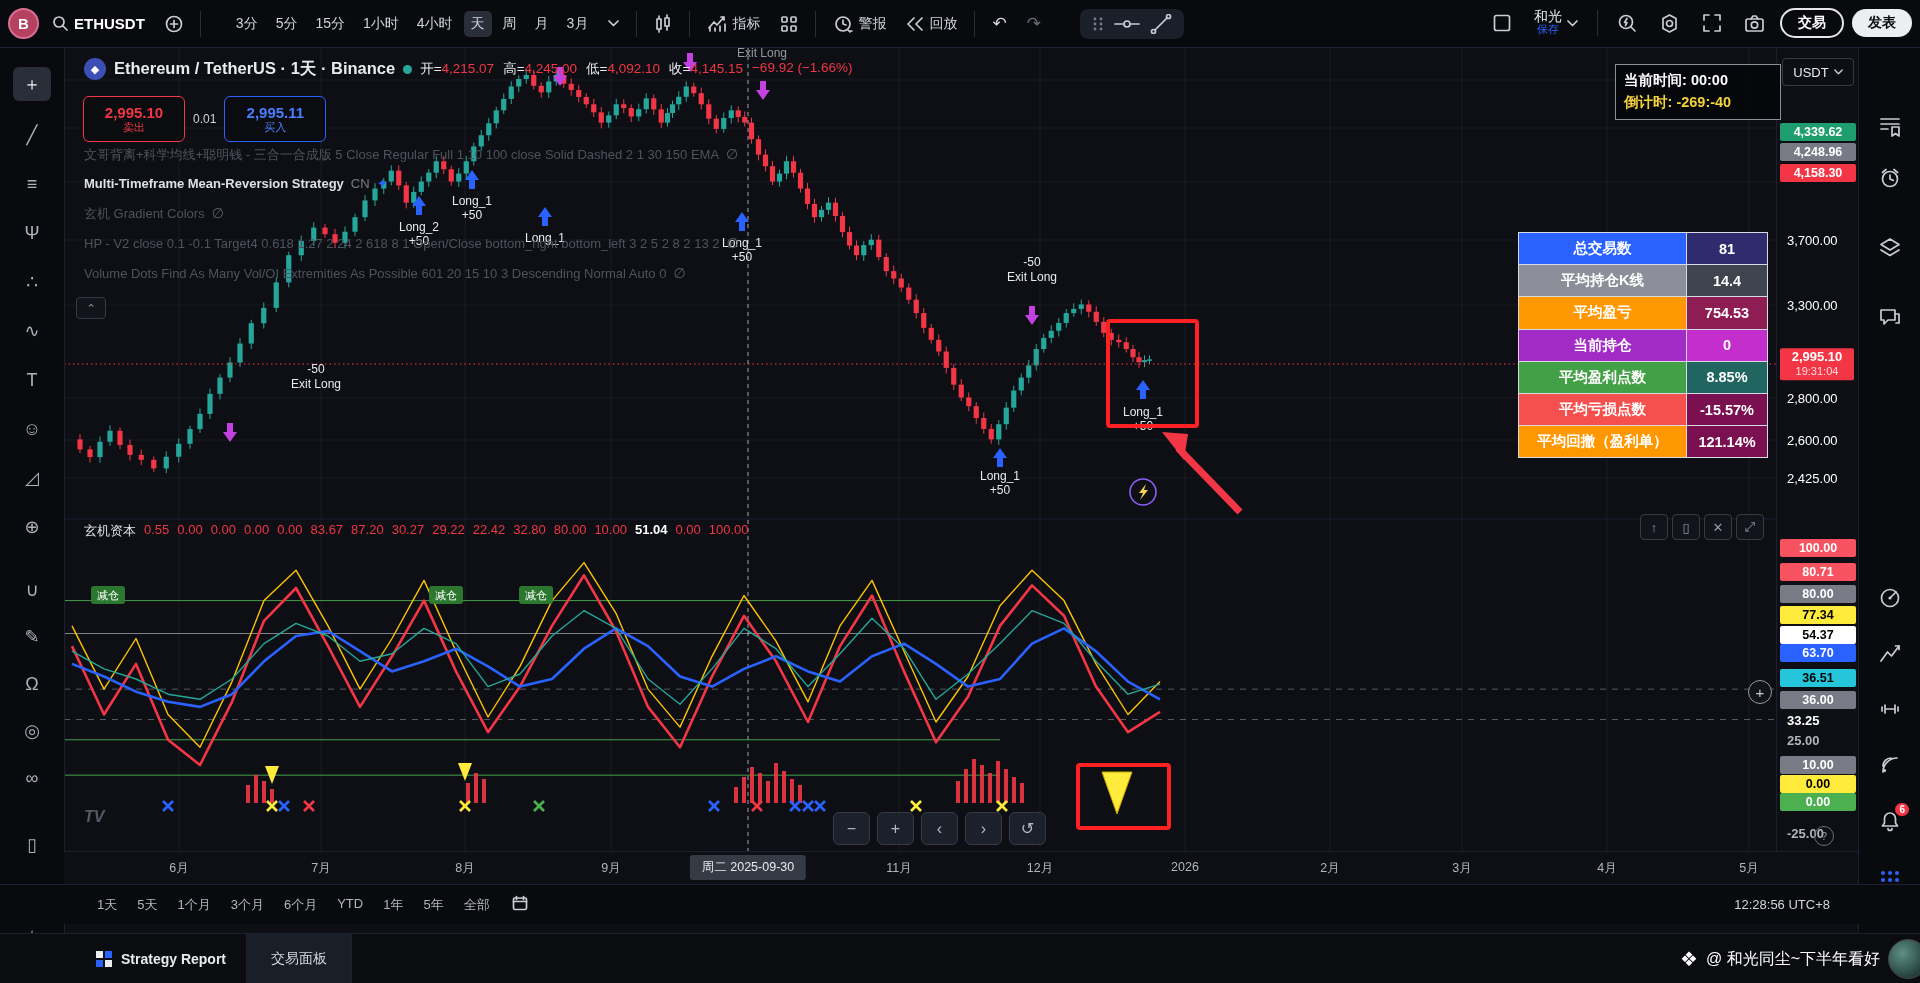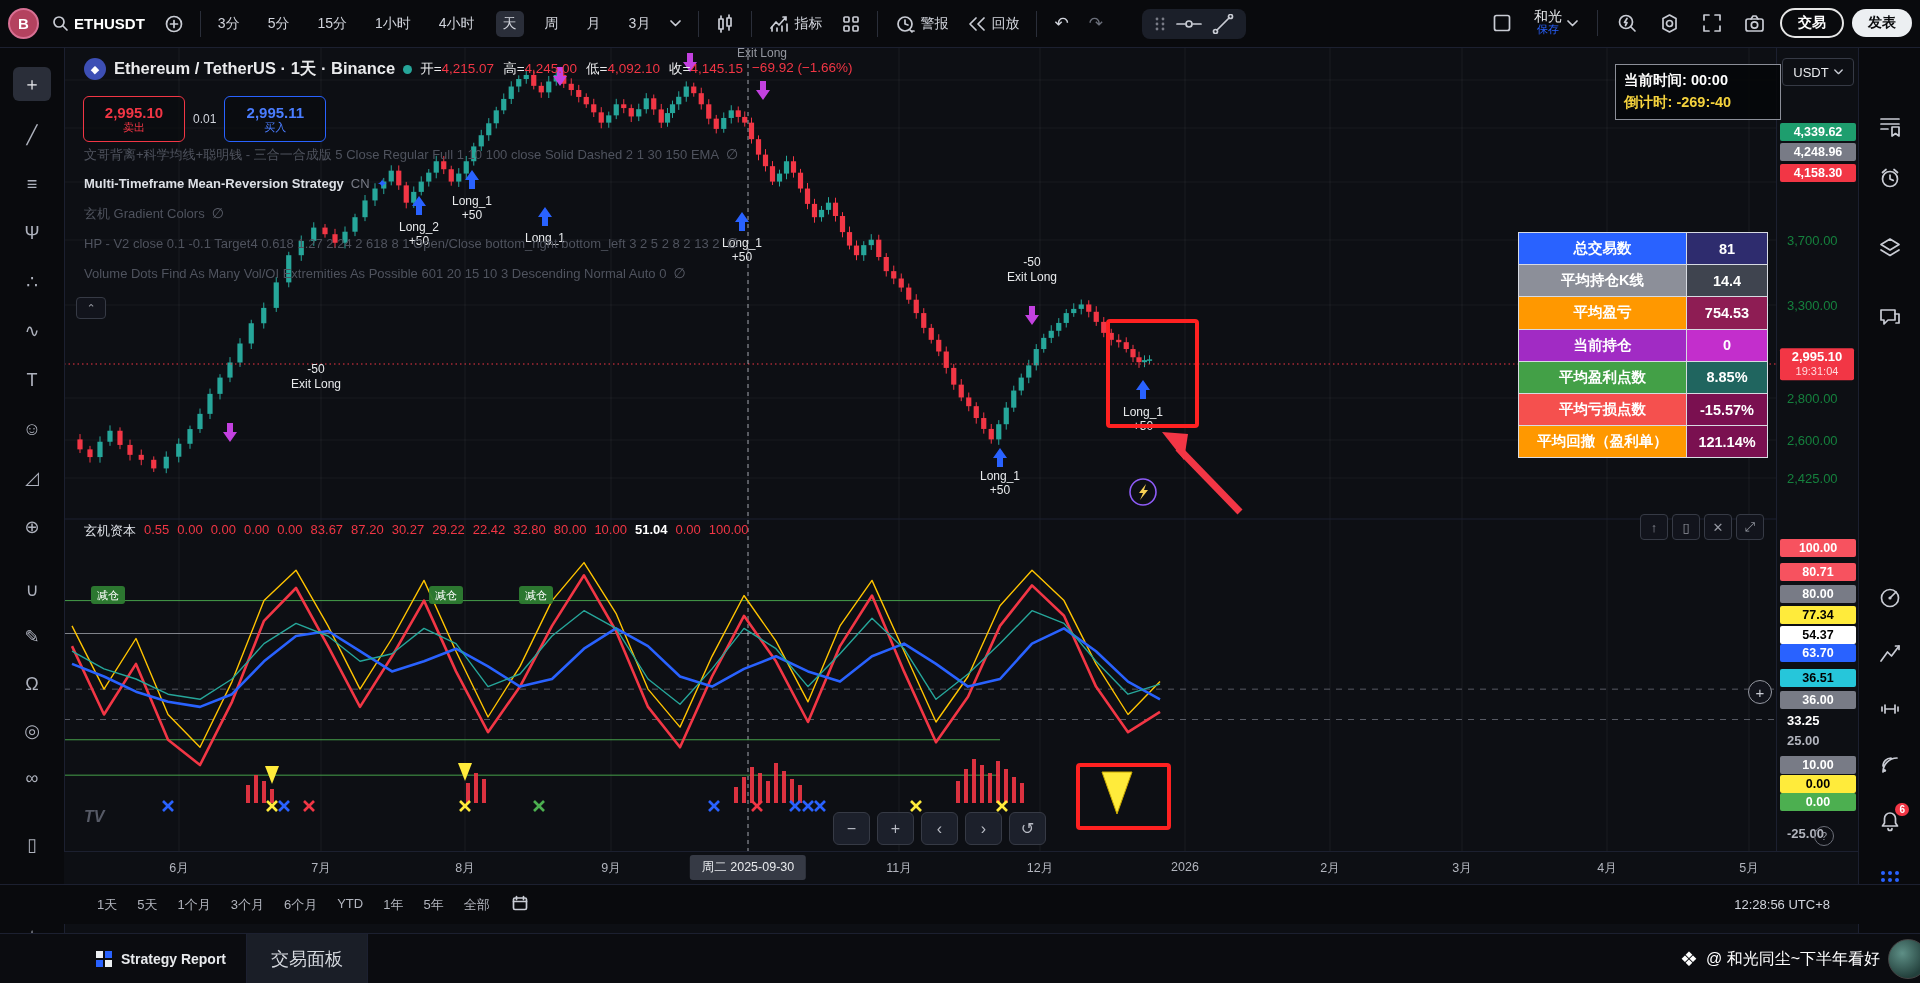--- a/index.html
+++ b/index.html
@@ -26,21 +26,21 @@
   .toolrail{left:0;top:48px;width:64px;height:935px;border-right:1px solid #1c2030;}
   .rail-ic{position:absolute;left:50%;transform:translate(-50%,-50%);width:38px;height:34px;display:flex;align-items:center;justify-content:center;font-size:18px;color:#aeb2bd;border-radius:6px;cursor:pointer;}
   .rail-ic.sel{background:#2a2e39;color:#e8eaed;}
   
   .sidebar{left:1858px;top:48px;width:62px;height:935px;border-left:1px solid #1c2030;}
   .side-ic{position:absolute;left:50%;transform:translate(-50%,-50%);cursor:pointer;}
   .badge{position:absolute;right:-7px;top:-6px;background:#F23645;color:#fff;font-size:10px;font-weight:bold;border-radius:8px;padding:1px 4px;}
   
   .axiscol{left:1776px;top:48px;width:82px;height:803px;background:#0d0f14;border-left:1px solid #1c2030;z-index:2;position:absolute;}
   .ax-tag{position:absolute;left:3px;transform:translateY(-50%);min-width:66px;text-align:center;font-size:12.5px;font-weight:bold;border-radius:2px;padding:2px 5px;}
-  .ax-plain{position:absolute;left:10px;transform:translateY(-50%);font-size:13px;color:#15803d;}
+  .ax-plain{position:absolute;left:10px;transform:translateY(-50%);font-size:13px;color:#ffffff;}
   .cur-tag{position:absolute;left:3px;transform:translateY(-50%);width:66px;text-align:center;border-radius:2px;padding:2px 4px;color:#fff;background:#F23645;line-height:1.15;}
   .cur-tag .p{font-size:13px;font-weight:bold;}
   .cur-tag .t{font-size:11px;color:#ffd9dd;}
   
   .ovl{position:absolute;z-index:2;}
   .sym-row{left:84px;top:58px;display:flex;align-items:center;gap:8px;font-size:16.5px;color:#e9eaec;font-weight:bold;white-space:nowrap;}
   .eth-ic{width:22px;height:22px;border-radius:50%;background:#3d4fb5;color:#fff;display:flex;align-items:center;justify-content:center;font-size:11px;}
   .mkt-dot{width:9px;height:9px;border-radius:50%;background:#26A69A;display:inline-block;}
   .ohlc{font-weight:normal;font-size:13.5px;color:#e9eaec;display:flex;gap:9px;}
   .ohlc b{color:#F23645;font-weight:normal;}
@@ -85,21 +85,21 @@
   .timeaxis{left:64px;top:851px;width:1794px;height:33px;background:#0d0f14;border-top:1px solid #1c2030;z-index:3;position:absolute;}
   .ta-lbl{position:absolute;top:8px;transform:translateX(-50%);font-size:12.5px;color:#B2B5BE;}
   .ta-box{position:absolute;top:3px;transform:translateX(-50%);background:#363A45;color:#e8eaed;font-size:12.5px;padding:4px 12px;border-radius:3px;}
   
   .rangebar{left:0;top:884px;width:1920px;height:40px;background:#090a0d;border-top:1px solid #1c2030;display:flex;align-items:center;padding:0 20px 0 88px;box-sizing:border-box;gap:4px;z-index:3;position:absolute;}
   .rb-item{font-size:13px;color:#B2B5BE;padding:4px 9px;border-radius:4px;cursor:pointer;}
   .rb-clock{margin-left:auto;margin-right:70px;font-size:13px;color:#D1D4DC;}
   
   .footer{left:0;top:933px;width:1920px;height:50px;background:#0b0c10;border-top:1px solid #1c2030;display:flex;align-items:center;z-index:3;position:absolute;}
   .ft-tab1{display:flex;align-items:center;gap:8px;color:#e8eaed;font-size:14px;font-weight:bold;padding:0 20px 0 95px;height:100%;}
-  .ft-tab2{height:100%;display:flex;align-items:center;padding:0 24px;background:#1a1e27;color:#d6d9df;font-size:18px;border-left:1px solid #1c2030;border-right:1px solid #1c2030;}
+  .ft-tab2{height:100%;display:flex;align-items:center;padding:0 24px;background:#1a1e27;color:#d6d9df;font-size:14px;border-left:1px solid #1c2030;border-right:1px solid #1c2030;}
   .ft-mark{margin-left:auto;display:flex;align-items:center;gap:8px;color:#fff;font-size:16px;padding-right:4px;white-space:nowrap;}
   .ft-ava{width:38px;height:38px;border-radius:50%;background:radial-gradient(circle at 35% 35%,#5e8f86,#23403c 70%);border:1px solid #444;margin-right:-12px;}
   .q-help{left:1814px;top:826px;width:18px;height:18px;border:1px solid #6b6e78;border-radius:50%;color:#9598A1;font-size:11px;display:flex;align-items:center;justify-content:center;z-index:4;position:absolute;}
   .ic-stroke{stroke:#c9ccd4;stroke-width:1.7;fill:none;stroke-linecap:round;stroke-linejoin:round;}
 </style>
 </head>
 <body>
 
 <div id="app">
 
@@ -525,21 +525,21 @@
         </svg>
       <span class="symbol-name">ETHUSDT</span>
     </div>
     <div class="tb-btn">
       <svg width="18" height="18" viewBox="0 0 18 18">
           <circle class="ic-stroke" cx="9" cy="9" r="7.5"></circle>
           <path class="ic-stroke" d="M9 5.5 V12.5 M5.5 9 H12.5"></path>
         </svg>
     </div>
     <div class="tb-sep"></div>
-    <div id="tf-group" style="display:flex;align-items:center;gap:14px;">
+    <div id="tf-group" style="display:flex;align-items:center;gap:4px;margin-left:18px;">
         <div class="tb-btn">3分</div>
         <div class="tb-btn">5分</div>
         <div class="tb-btn">15分</div>
         <div class="tb-btn">1小时</div>
         <div class="tb-btn">4小时</div>
         <div class="tb-btn active">天</div>
         <div class="tb-btn">周</div>
         <div class="tb-btn">月</div>
         <div class="tb-btn">3月</div>
       </div>

